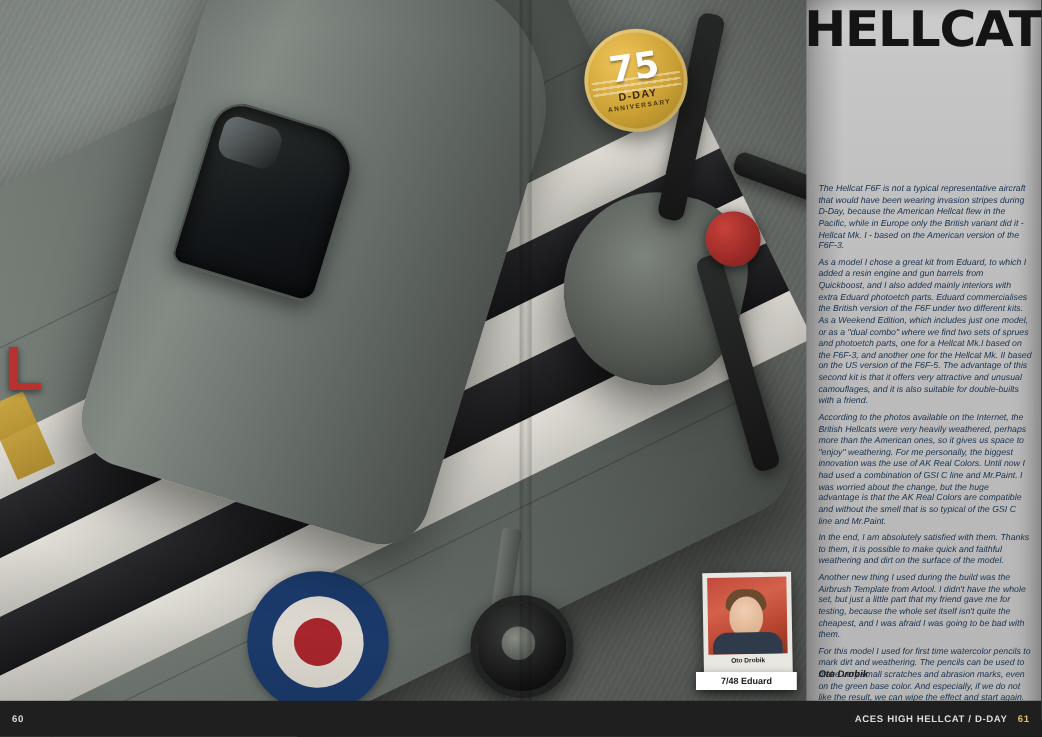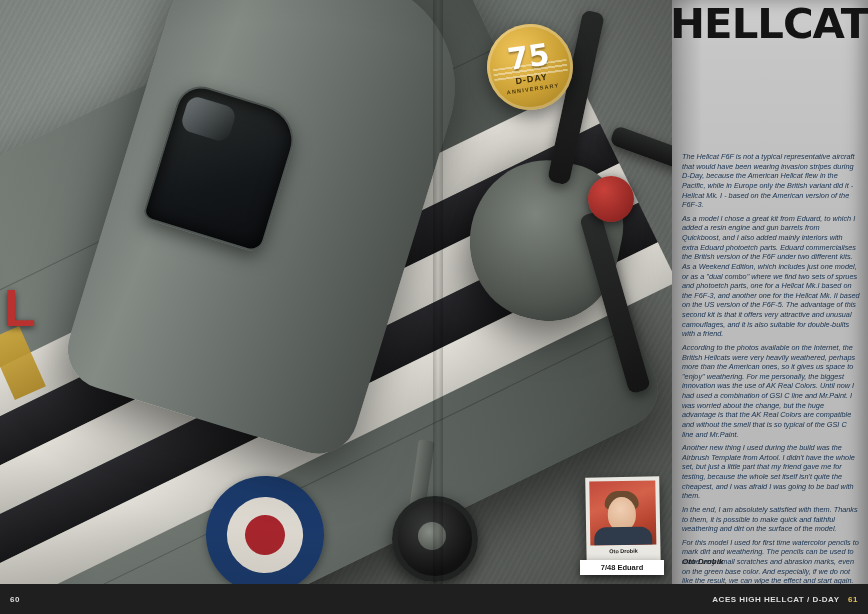--- a/index.html
+++ b/index.html
@@ -329,22 +329,22 @@
 
   <div class="textcol">
     <div class="title-wrap">
       <div class="title1">HELLCAT</div>
     </div>
 
     <div class="body-copy">
       <p>The Hellcat F6F is not a typical representative aircraft that would have been wearing invasion stripes during D-Day, because the American Hellcat flew in the Pacific, while in Europe only the British variant did it - Hellcat Mk. I - based on the American version of the F6F-3.</p>
       <p>As a model I chose a great kit from Eduard, to which I added a resin engine and gun barrels from Quickboost, and I also added mainly interiors with extra Eduard photoetch parts. Eduard commercialises the British version of the F6F under two different kits. As a Weekend Edition, which includes just one model, or as a "dual combo" where we find two sets of sprues and photoetch parts, one for a Hellcat Mk.I based on the F6F-3, and another one for the Hellcat Mk. II based on the US version of the F6F-5. The advantage of this second kit is that it offers very attractive and unusual camouflages, and it is also suitable for double-builts with a friend.</p>
       <p>According to the photos available on the Internet, the British Hellcats were very heavily weathered, perhaps more than the American ones, so it gives us space to "enjoy" weathering. For me personally, the biggest innovation was the use of AK Real Colors. Until now I had used a combination of GSI C line and Mr.Paint. I was worried about the change, but the huge advantage is that the AK Real Colors are compatible and without the smell that is so typical of the GSI C line and Mr.Paint.</p>
+      <p>In the end, I am absolutely satisfied with them. Thanks to them, it is possible to make quick and faithful weathering and dirt on the surface of the model.</p>
       <p>Another new thing I used during the build was the Airbrush Template from Artool. I didn't have the whole set, but just a little part that my friend gave me for testing, because the whole set itself isn't quite the cheapest, and I was afraid I was going to be bad with them.</p>
-      <p>In the end, I am absolutely satisfied with them. Thanks to them, it is possible to make quick and faithful weathering and dirt on the surface of the model.</p>
       <p>For this model I used for first time watercolor pencils to mark dirt and weathering. The pencils can be used to make very small scratches and abrasion marks, even on the green base color. And especially, if we do not like the result, we can wipe the effect and start again. This is also a disadvantage, and it is better to spray varnish over the individual layers of scratches applied with the watercolor pencils.</p>
     </div>
 
     <div class="signature">Oto Drobik</div>
   </div>
 
   <div class="footer">
     <div class="left">60</div>
     <div class="right">
       <span>ACES HIGH HELLCAT / D-DAY</span>

